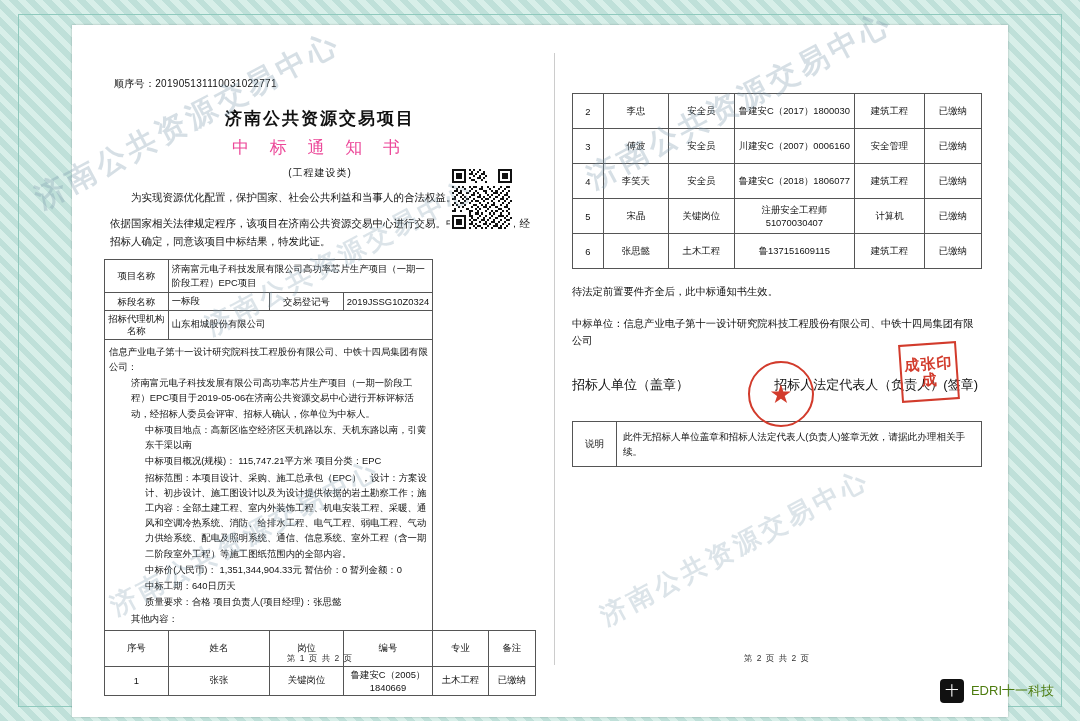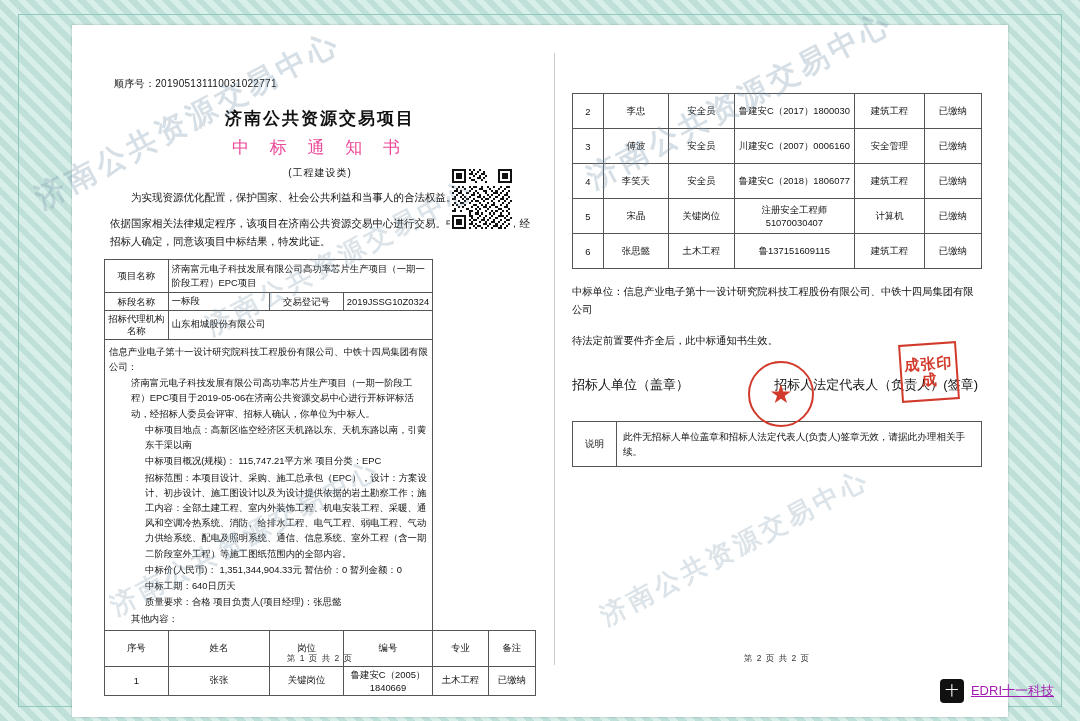--- a/index.html
+++ b/index.html
@@ -114,21 +114,21 @@
   .wm2{ font-size:26px; color:rgba(120,150,170,.26); }
   
   .acct{
     position:absolute; right:26px; bottom:18px;
     display:flex; align-items:center; gap:7px;
   }
   .acct-logo{
     width:24px; height:24px; border-radius:4px; background:#111; color:#fff;
     display:flex; align-items:center; justify-content:center; font-size:13px;
   }
-  .acct-name{ font-size:13px; color:#a21caf;text-decoration:underline; }
+  .acct-name{ font-size:13px; color:#4d7c0f; }
 </style>
 </head>
 <body>
 
 <div class="frame-bg"></div>
 <div class="frame-inner-line"></div>
 
 <div class="page-sheet">
 
   <div class="divider"></div>
@@ -445,22 +445,22 @@
         <td>6</td>
         <td>张思懿</td>
         <td>土木工程</td>
         <td>鲁137151609115</td>
         <td>建筑工程</td>
         <td>已缴纳</td>
       </tr>
     </tbody>
       </table>
 
+    <div class="r-text">待法定前置要件齐全后，此中标通知书生效。</div>
     <div class="r-text">中标单位：信息产业电子第十一设计研究院科技工程股份有限公司、中铁十四局集团有限公司</div>
-    <div class="r-text">待法定前置要件齐全后，此中标通知书生效。</div>
 
     <div class="sign-row">
       <div>招标人单位（盖章）</div>
       <div>招标人法定代表人（负责人）(签章)</div>
     </div>
 
     <div class="seal">
       <div class="seal-star">★</div>
     </div>
 

